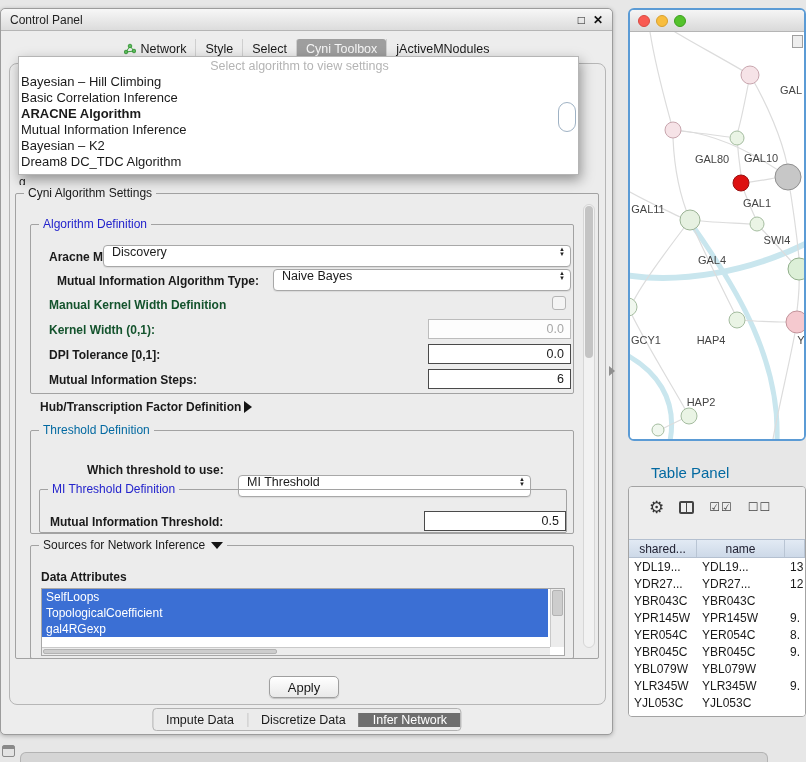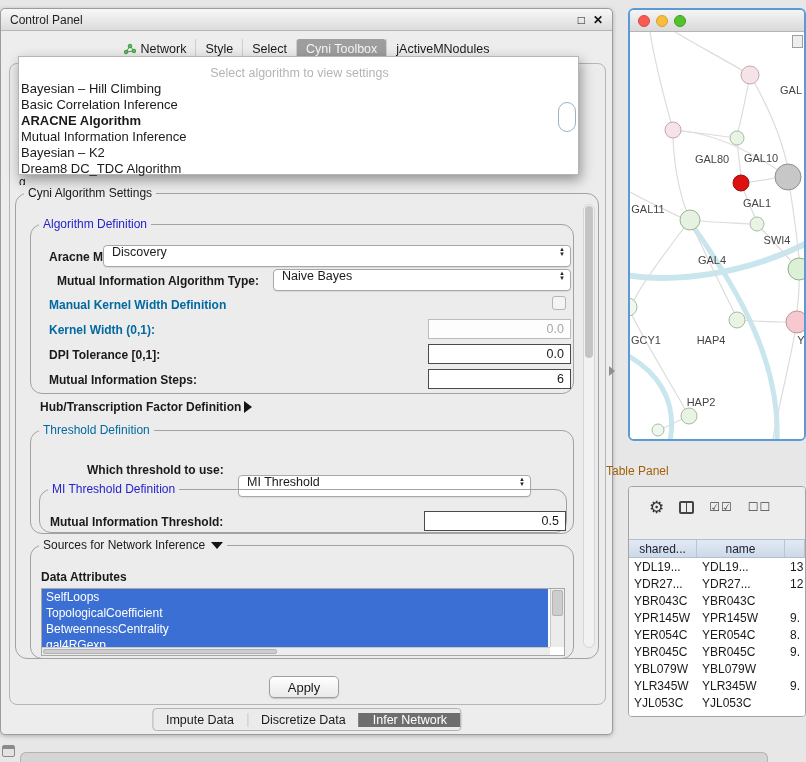--- a/index.html
+++ b/index.html
@@ -15,33 +15,33 @@
 
   #cp-tabs{position:absolute;left:0;top:28px;right:0;height:24px;display:flex;justify-content:center;align-items:center;font-size:12.5px}
   .cp-tab{display:flex;align-items:center;gap:5px;padding:3px 9px;border-left:1px solid #cfcfcf;white-space:nowrap}
   .cp-tab:first-child{border-left:none}
   .cp-tab.active{background:#9e9e9e;color:#f7f7f7;border-radius:3px}
   .tab-icon{display:inline-flex;width:12px;height:12px}
 
   #cp-pane{position:absolute;left:8px;top:54px;width:597px;height:642px;border:1px solid #b6b6b6;border-radius:8px;background:#ececec}
 
   
-  .group{position:absolute;border:1px solid #a2a2a2;border-radius:12px}
+  .group{position:absolute;border:1px solid #a2a2a2;border-radius:2px}
   .legend{position:absolute;top:-8px;left:8px;background:#ececec;padding:0 4px;font-size:12px;display:flex;align-items:center;gap:6px;white-space:nowrap}
   .legend.blue{color:#2323cc}
   .legend.green{color:#0369a1}
 
   #grp-settings{left:14px;top:184px;width:584px;height:466px}
   #grp-alg{left:14px;top:30px;width:544px;height:170px}
   #grp-threshold{left:14px;top:236px;width:544px;height:104px}
   #grp-mithr{left:8px;top:58px;width:528px;height:44px}
   #grp-sources{left:14px;top:351px;width:544px;height:114px}
 
   .flabel{position:absolute;font-weight:bold;font-size:12px;white-space:nowrap}
-  .flabel.dis{color:#0369a1}
+  .flabel.dis{color:#14532d}
 
   .combo{position:absolute;height:22px;background:#fff;border:1px solid #a8a8a8;border-radius:4px;display:flex;align-items:center;padding:0 5px 8px 8px;font-size:12.5px;box-shadow:0 1px 1px rgba(0,0,0,.08)}
   .combo::after{content:"▲\A▼";white-space:pre;font-size:6px;line-height:5px;margin-left:auto;color:#222;text-align:center;padding-left:6px}
 
   .tfield{position:absolute;height:20px;background:#fff;border:1px solid #4a4a4a;font-size:12.5px;display:flex;align-items:center;justify-content:flex-end;padding:0 6px}
   .tfield.dis{border-color:#bcbcbc;color:#a8a8a8;background:#fdfdfd}
 
   .checkbox{position:absolute;width:14px;height:14px;border:1px solid #b5b5b5;border-radius:3px;background:#f4f4f4}
 
   #cmb-aracne{left:72px;top:20px;width:468px}
@@ -80,39 +80,39 @@
   #apply-btn{position:absolute;left:268px;top:667px;width:70px;height:22px;border:1px solid #9f9f9f;border-radius:5px;background:linear-gradient(#ffffff,#e9e9e9);display:flex;align-items:center;justify-content:center;font-size:13px;box-shadow:0 1px 1px rgba(0,0,0,.18)}
 
   #cp-bottom-tabs{position:absolute;left:50%;transform:translateX(-50%);top:699px;height:23px;display:flex;align-items:center;border:1px solid #b2b2b2;border-radius:4px;background:#ebebeb;overflow:hidden;white-space:nowrap}
   .b-tab{display:flex;align-items:center;padding:0 13px;font-size:12.5px;border-left:1px solid #c6c6c6}
   .b-tab:first-child{border-left:none}
   .b-tab.active{background:#6e6e6e;color:#fff;border-left-color:#6e6e6e}
 
   #obscured-frag{position:absolute;left:18px;top:166px;font-size:12px;color:#222;height:10px;overflow:hidden}
 
   
-  #algo-popup{position:absolute;left:17px;top:47px;width:561px;height:119px;background:#fff;border:1px solid #b5b5b5;box-shadow:2px 5px 12px rgba(0,0,0,.38);z-index:50;padding-top:8px}
+  #algo-popup{position:absolute;left:17px;top:47px;width:561px;height:119px;background:#fff;border:1px solid #b5b5b5;box-shadow:2px 5px 12px rgba(0,0,0,.38);z-index:50;padding-top:1px}
   .popup-item{height:16px;line-height:16px;padding-left:2px;font-size:13px;white-space:nowrap}
   .popup-item.placeholder{text-align:center;color:#b4b4b4;font-size:12.5px}
   .popup-item.selected{font-weight:bold}
   #popup-thumb{position:absolute;right:2px;top:45px;width:18px;height:30px;border:1px solid #9fb2c4;border-radius:9px;background:#fff}
 
   
   #net-window{position:absolute;left:628px;top:8px;width:178px;height:433px;border:2px solid #5b9bd5;border-radius:6px;background:#fff;overflow:hidden}
   #net-titlebar{position:absolute;left:0;top:0;right:0;height:22px;background:linear-gradient(#f5f5f5,#d9d9d9);border-bottom:1px solid #b5b5b5;display:flex;align-items:center;gap:6px;padding-left:8px}
   .light{width:12px;height:12px;border-radius:50%}
   .light.red{background:#f95a52;border:1px solid #d84a42}
   .light.yellow{background:#f8bd3e;border:1px solid #d8a02e}
   .light.green{background:#54c22c;border:1px solid #3da01e}
   #net-canvas{position:absolute;left:0;top:22px;right:0;bottom:0;background:#fff}
   #net-canvas svg{position:absolute;left:0;top:0}
   #net-widget{position:absolute;right:1px;top:3px;width:11px;height:13px;border:1px solid #9f9f9f;background:#eee}
 
   
-  #table-panel-label{position:absolute;left:606px;top:464px;font-size:12px;color:#a16207}
+  #table-panel-label{position:absolute;left:651px;top:464px;font-size:15px;color:#0369a1}
   #table-window{position:absolute;left:628px;top:486px;width:178px;height:231px;background:#ededed;border:1px solid #a3a3a3;border-radius:4px;overflow:hidden}
   #tw-toolbar{position:absolute;left:0;top:0;right:0;height:40px;display:flex;align-items:center;gap:15px;padding-left:20px;background:#ededed}
   #gear-icon{font-size:17px;color:#333;line-height:1}
   .cols-icon{width:15px;height:13px;border:2px solid #444;border-radius:2px;background:linear-gradient(90deg,transparent 44%,#444 44%,#444 56%,transparent 56%)}
   .check-pair{font-size:12px;color:#444;letter-spacing:1px}
   #tw-table{position:absolute;left:0;top:52px;right:0;bottom:0;background:#fff}
   .th-row{display:flex;height:19px;background:linear-gradient(#e2eaf4,#cdd9e8);border-top:1px solid #b4c0d0;border-bottom:1px solid #b4c0d0}
   .th{display:flex;align-items:center;justify-content:center;font-size:12px;color:#223;border-right:1px solid #b9c5d4;overflow:hidden;white-space:nowrap}
   .c1{width:68px}.c2{width:88px}.c3{flex:1}
   .tr{display:flex;height:17px;align-items:center}
@@ -219,21 +219,20 @@
 
     <div class="group" id="grp-sources">
       <span class="legend">
         <span>Sources for Network Inference</span>
         <span class="tri-down"></span>
       </span>
       <span class="flabel" id="lbl-dataattrs">Data Attributes</span>
       <div id="src-list">
         <div class="src-item">SelfLoops</div>
         <div class="src-item">TopologicalCoefficient</div>
-        <div class="src-item">BetweennessCentrality</div>
         <div class="src-item">gal4RGexp</div>
         <div id="src-vscroll">
             <div id="src-vthumb"></div>
           </div>
         <div id="src-hscroll">
             <div id="src-hthumb"></div>
           </div>
       </div>
     </div>
 

